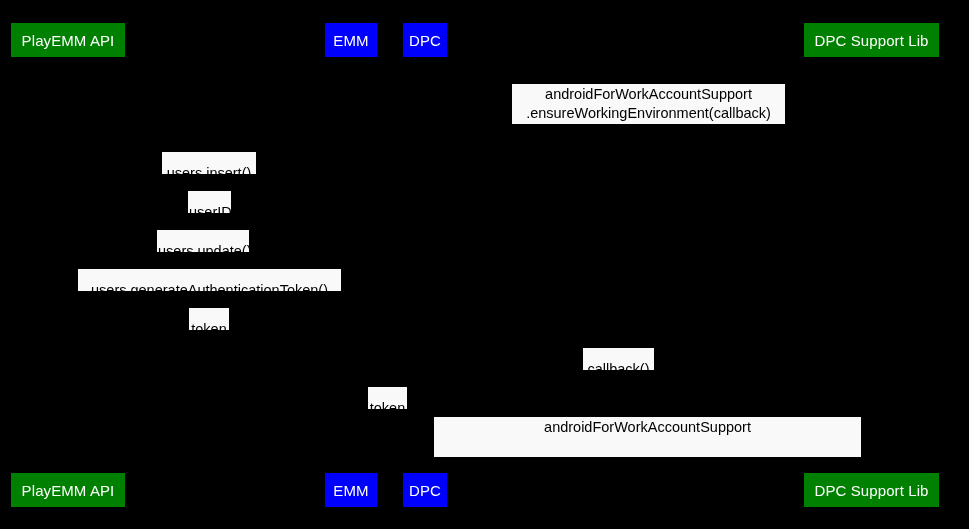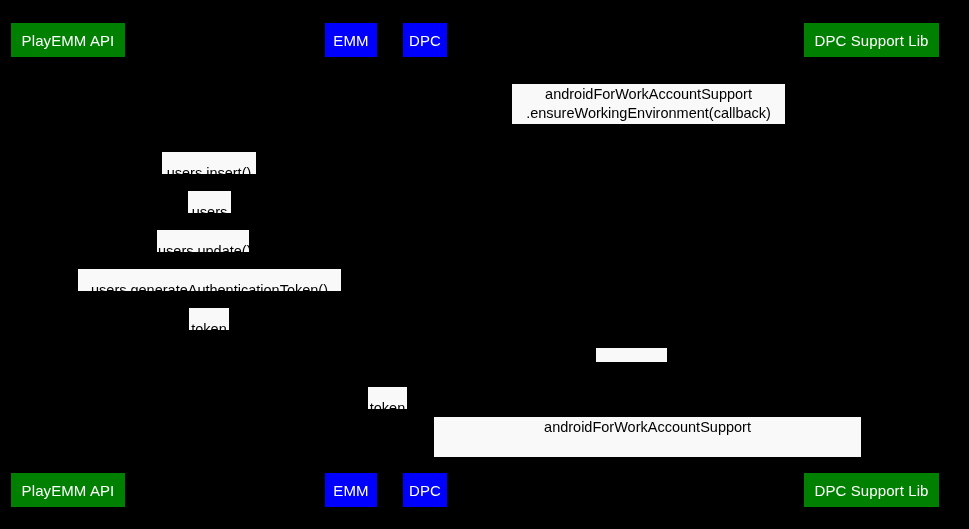--- a/index.html
+++ b/index.html
@@ -72,25 +72,25 @@
   <div id="header-participants">
       <div class="participant green" style="left: 11px; top: 23px; width: 114px; height: 34px; background: rgb(0, 128, 0); color: rgb(255, 255, 255);">PlayEMM API</div>
       <div class="participant blue" style="left: 325px; top: 23px; width: 52px; height: 34px; background: rgb(0, 0, 255); color: rgb(255, 255, 255);">EMM</div>
       <div class="participant blue" style="left: 403px; top: 23px; width: 44px; height: 34px; background: rgb(0, 0, 255); color: rgb(255, 255, 255);">DPC</div>
       <div class="participant green" style="left: 804px; top: 23px; width: 135px; height: 34px; background: rgb(0, 128, 0); color: rgb(255, 255, 255);">DPC Support Lib</div>
     </div>
 
   <div id="messages">
       <div class="msg" style="left: 512px; top: 64px; width: 273px; height: 40px;"><div>androidForWorkAccountSupport</div><div>.ensureWorkingEnvironment(callback)</div></div>
       <div class="msg single" style="left: 162px; top: 132px; width: 94px; height: 22px;"><div>users.insert()</div></div>
-      <div class="msg single" style="left: 188px; top: 171px; width: 43px; height: 22px;"><div>users</div></div>
+      <div class="msg single" style="left: 188px; top: 171px; width: 43px; height: 22px;"><div>userID</div></div>
       <div class="msg single" style="left: 157px; top: 210px; width: 92px; height: 22px;"><div>users.update()</div></div>
       <div class="msg single" style="left: 78px; top: 249px; width: 263px; height: 22px;"><div>users.generateAuthenticationToken()</div></div>
       <div class="msg single" style="left: 189px; top: 288px; width: 40px; height: 22px;"><div>token</div></div>
-      <div class="msg single" style="left: 596px; top: 328px; width: 71px; height: 14px;"><div>callback()</div></div>
+      <div class="msg single" style="left: 583px; top: 328px; width: 71px; height: 22px;"><div>callback()</div></div>
       <div class="msg single" style="left: 368px; top: 367px; width: 39px; height: 22px;"><div>token</div></div>
       <div class="msg" style="left: 434px; top: 397px; width: 427px; height: 40px;"><div>androidForWorkAccountSupport</div></div>
     </div>
 
   <div id="footer-participants">
       <div class="participant green" style="left: 11px; top: 473px; width: 114px; height: 34px; background: rgb(0, 128, 0); color: rgb(255, 255, 255);">PlayEMM API</div>
       <div class="participant blue" style="left: 325px; top: 473px; width: 52px; height: 34px; background: rgb(0, 0, 255); color: rgb(255, 255, 255);">EMM</div>
       <div class="participant blue" style="left: 403px; top: 473px; width: 44px; height: 34px; background: rgb(0, 0, 255); color: rgb(255, 255, 255);">DPC</div>
       <div class="participant green" style="left: 804px; top: 473px; width: 135px; height: 34px; background: rgb(0, 128, 0); color: rgb(255, 255, 255);">DPC Support Lib</div>
     </div>

